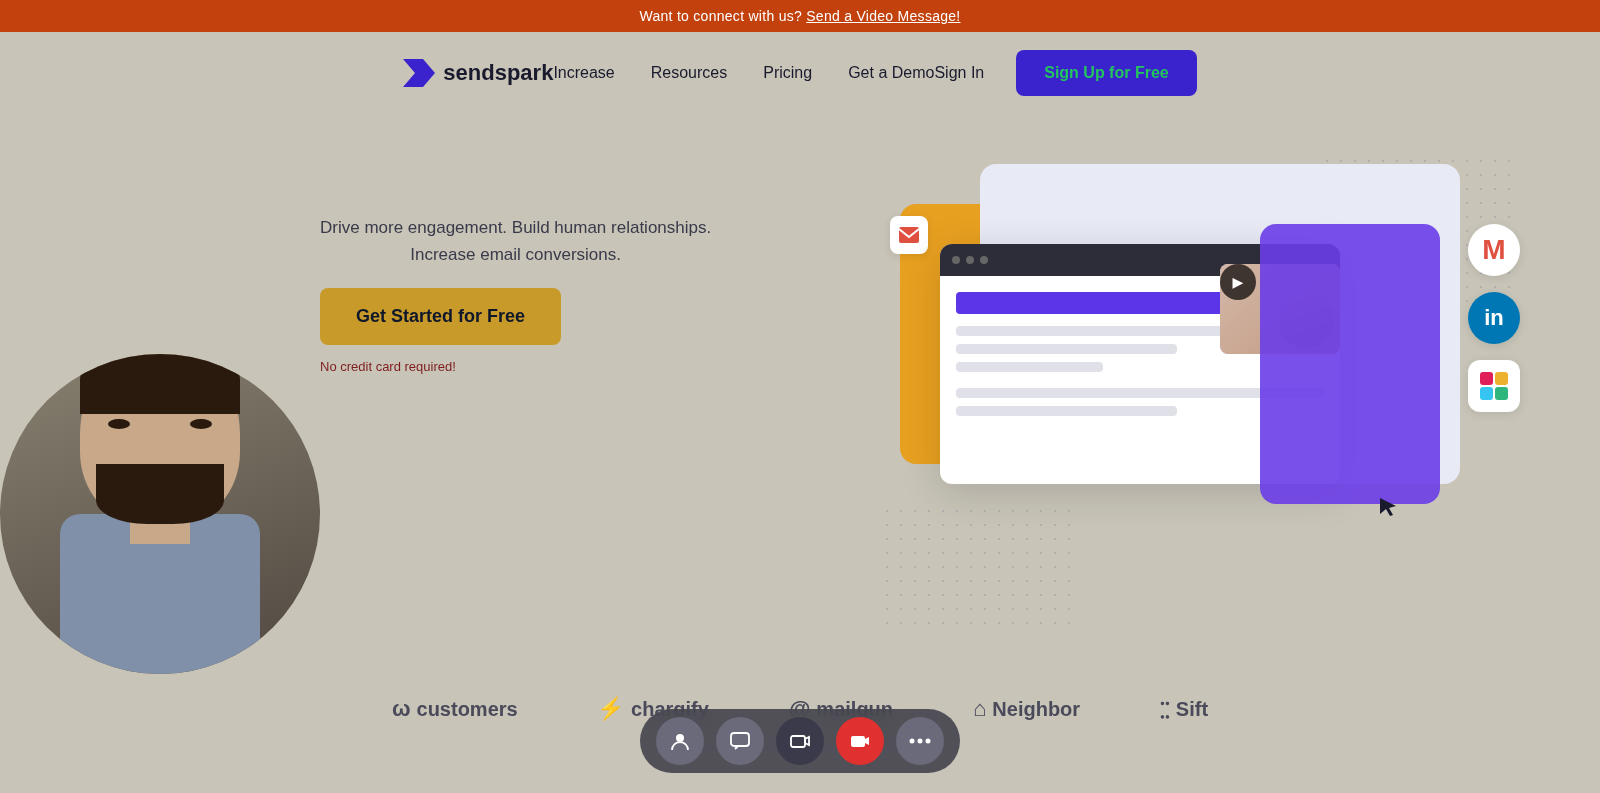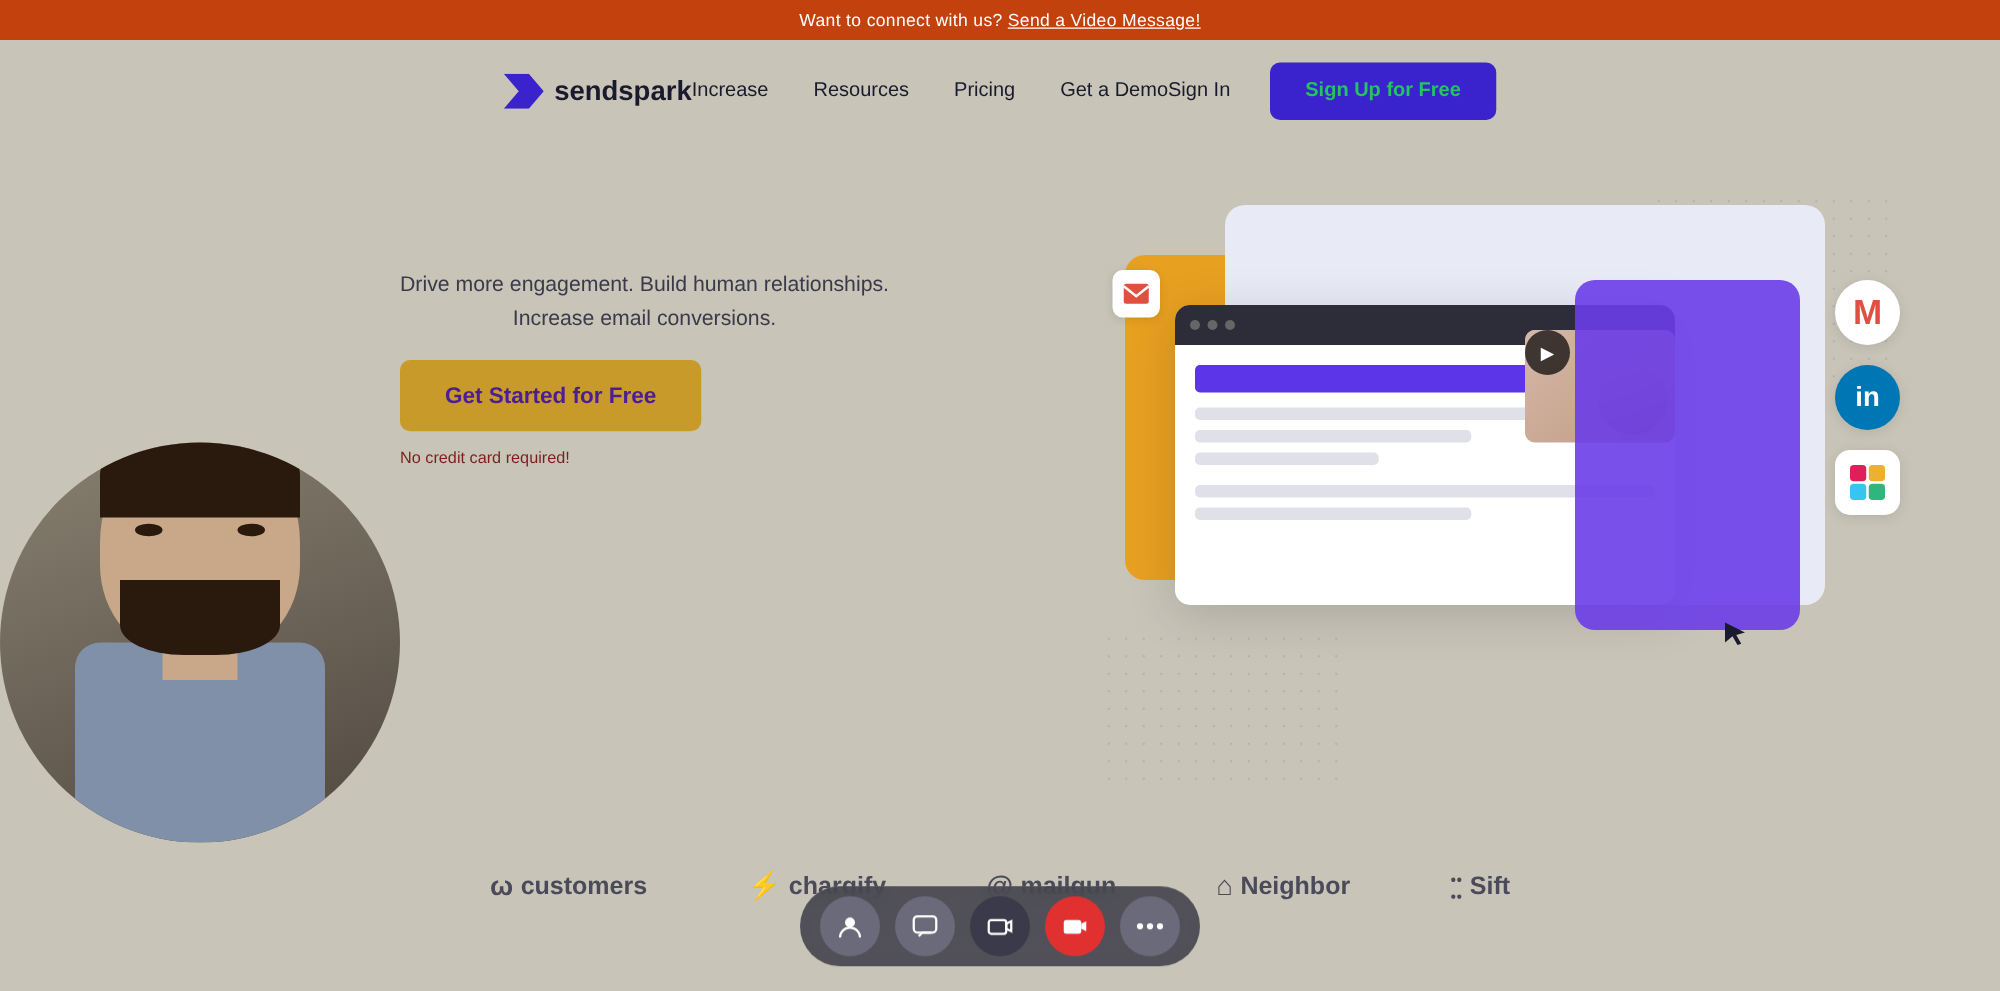--- a/index.html
+++ b/index.html
@@ -103,21 +103,21 @@
     }
     .hero-subtitle {
       font-size: 17px;
       color: #3a3a4a;
       line-height: 1.6;
       margin-bottom: 20px;
       text-align: center;
     }
     .get-started-btn {
       background: #c89a2a;
-      color: #4c1d95;
+      color: #0f172a;
       border: none;
       padding: 18px 36px;
       border-radius: 8px;
       font-size: 18px;
       font-weight: 600;
       cursor: pointer;
       display: block;
       margin-bottom: 12px;
     }
     .no-cc {

